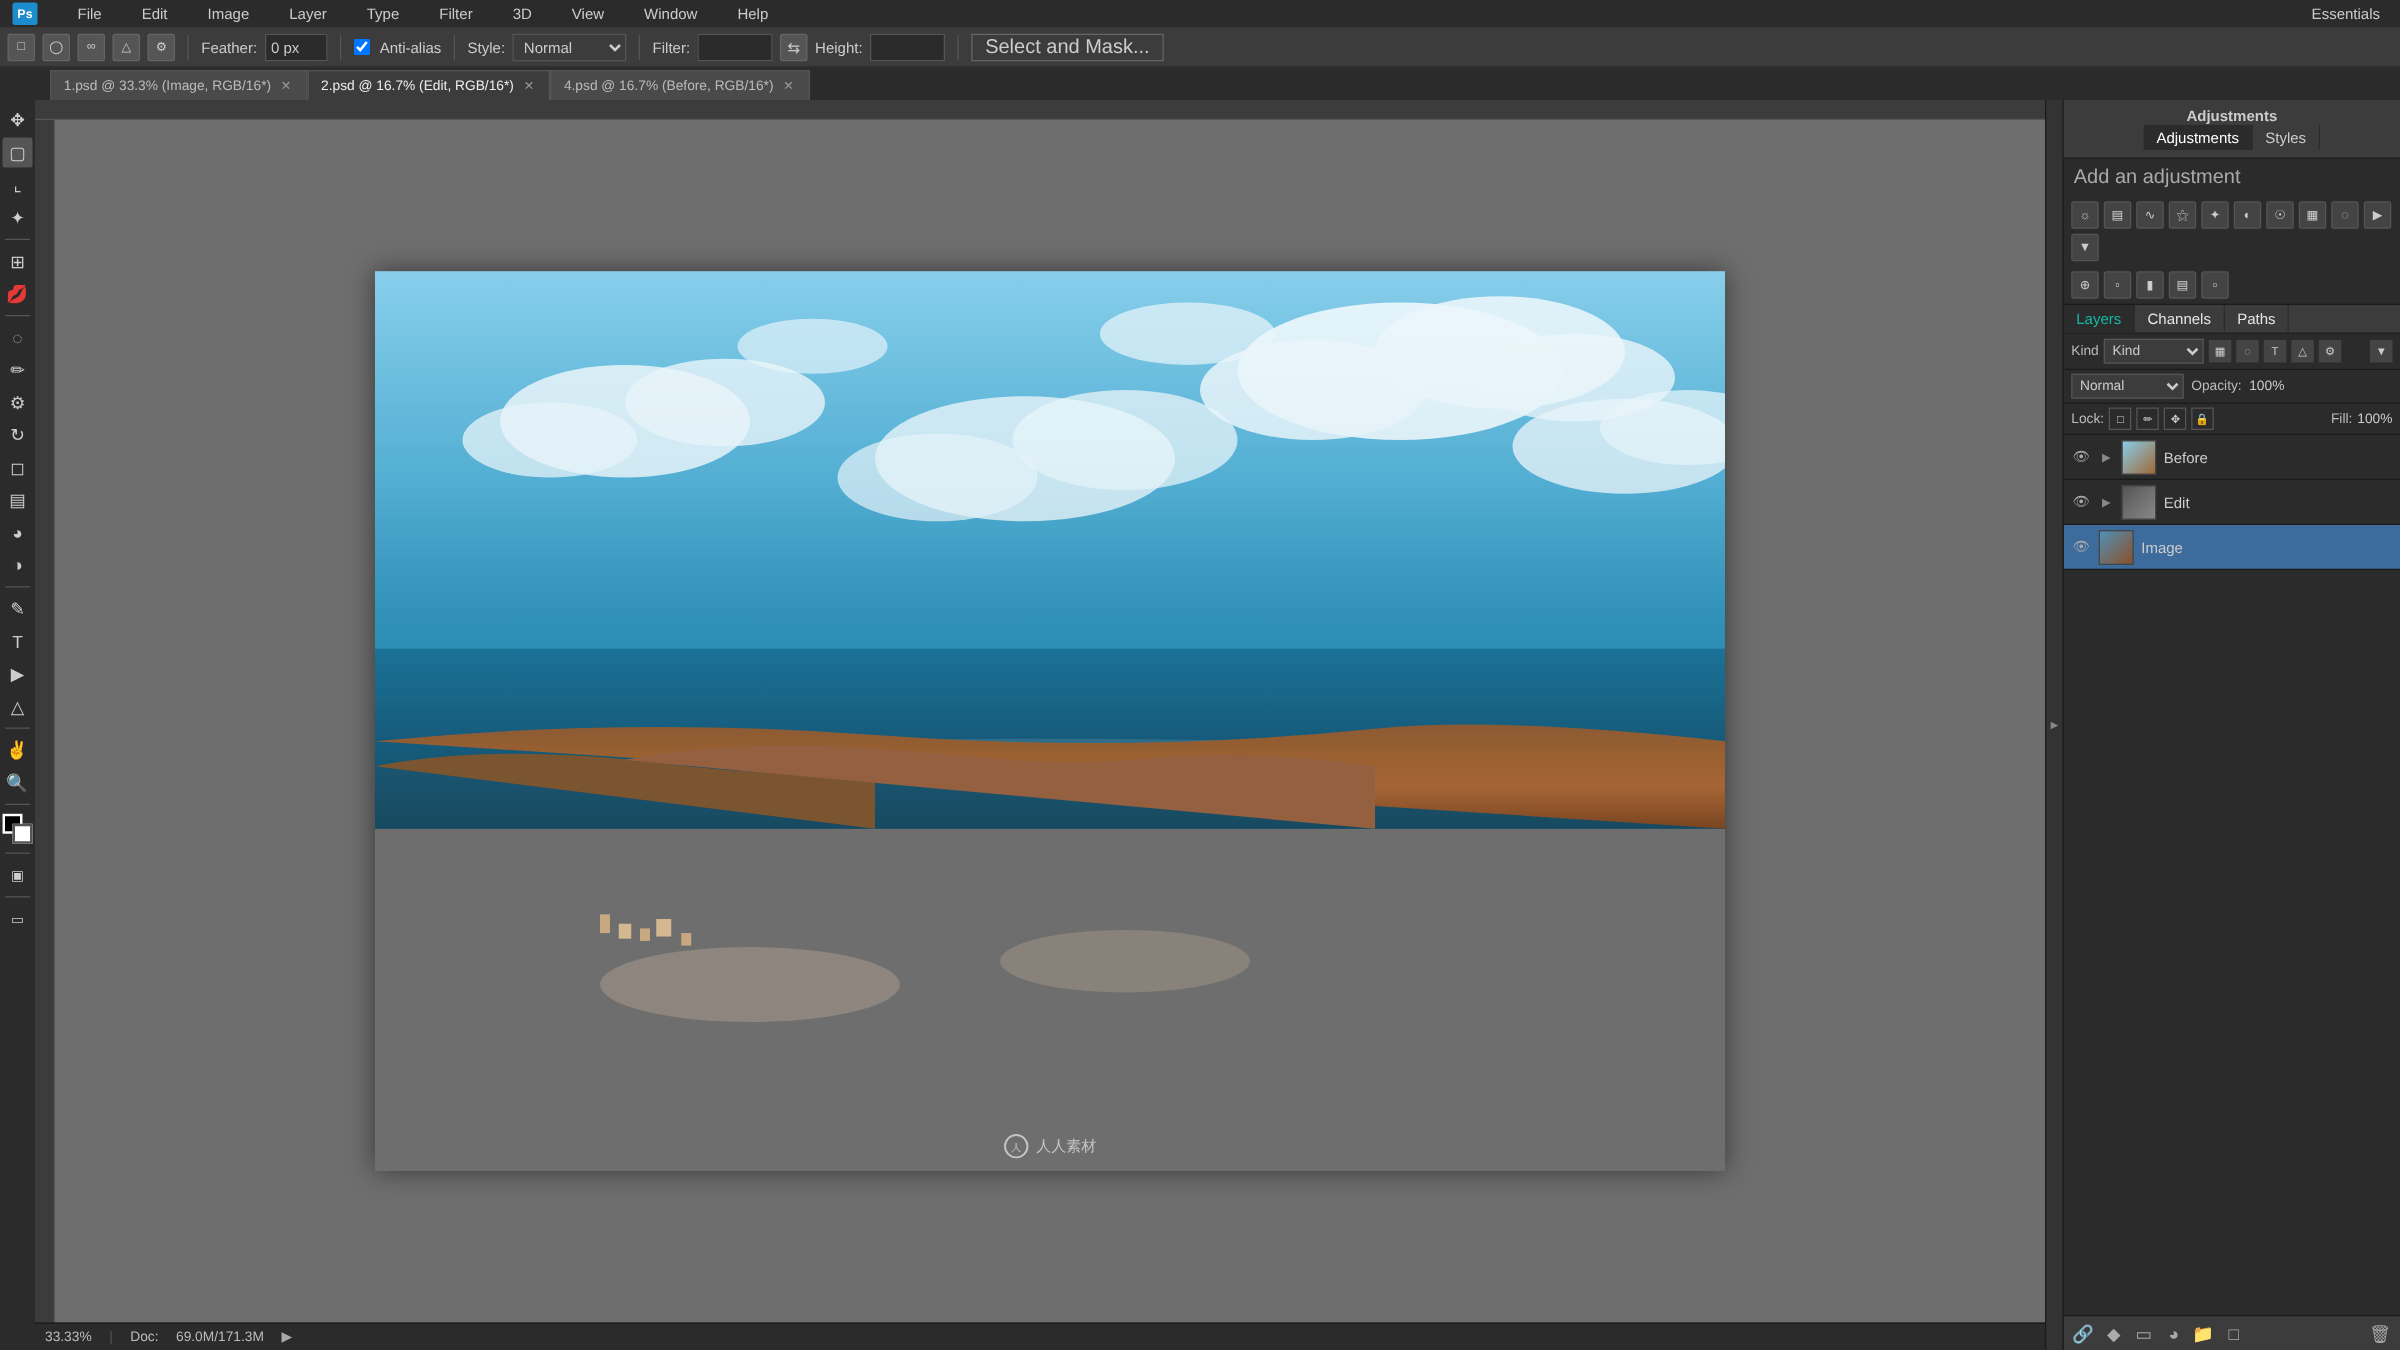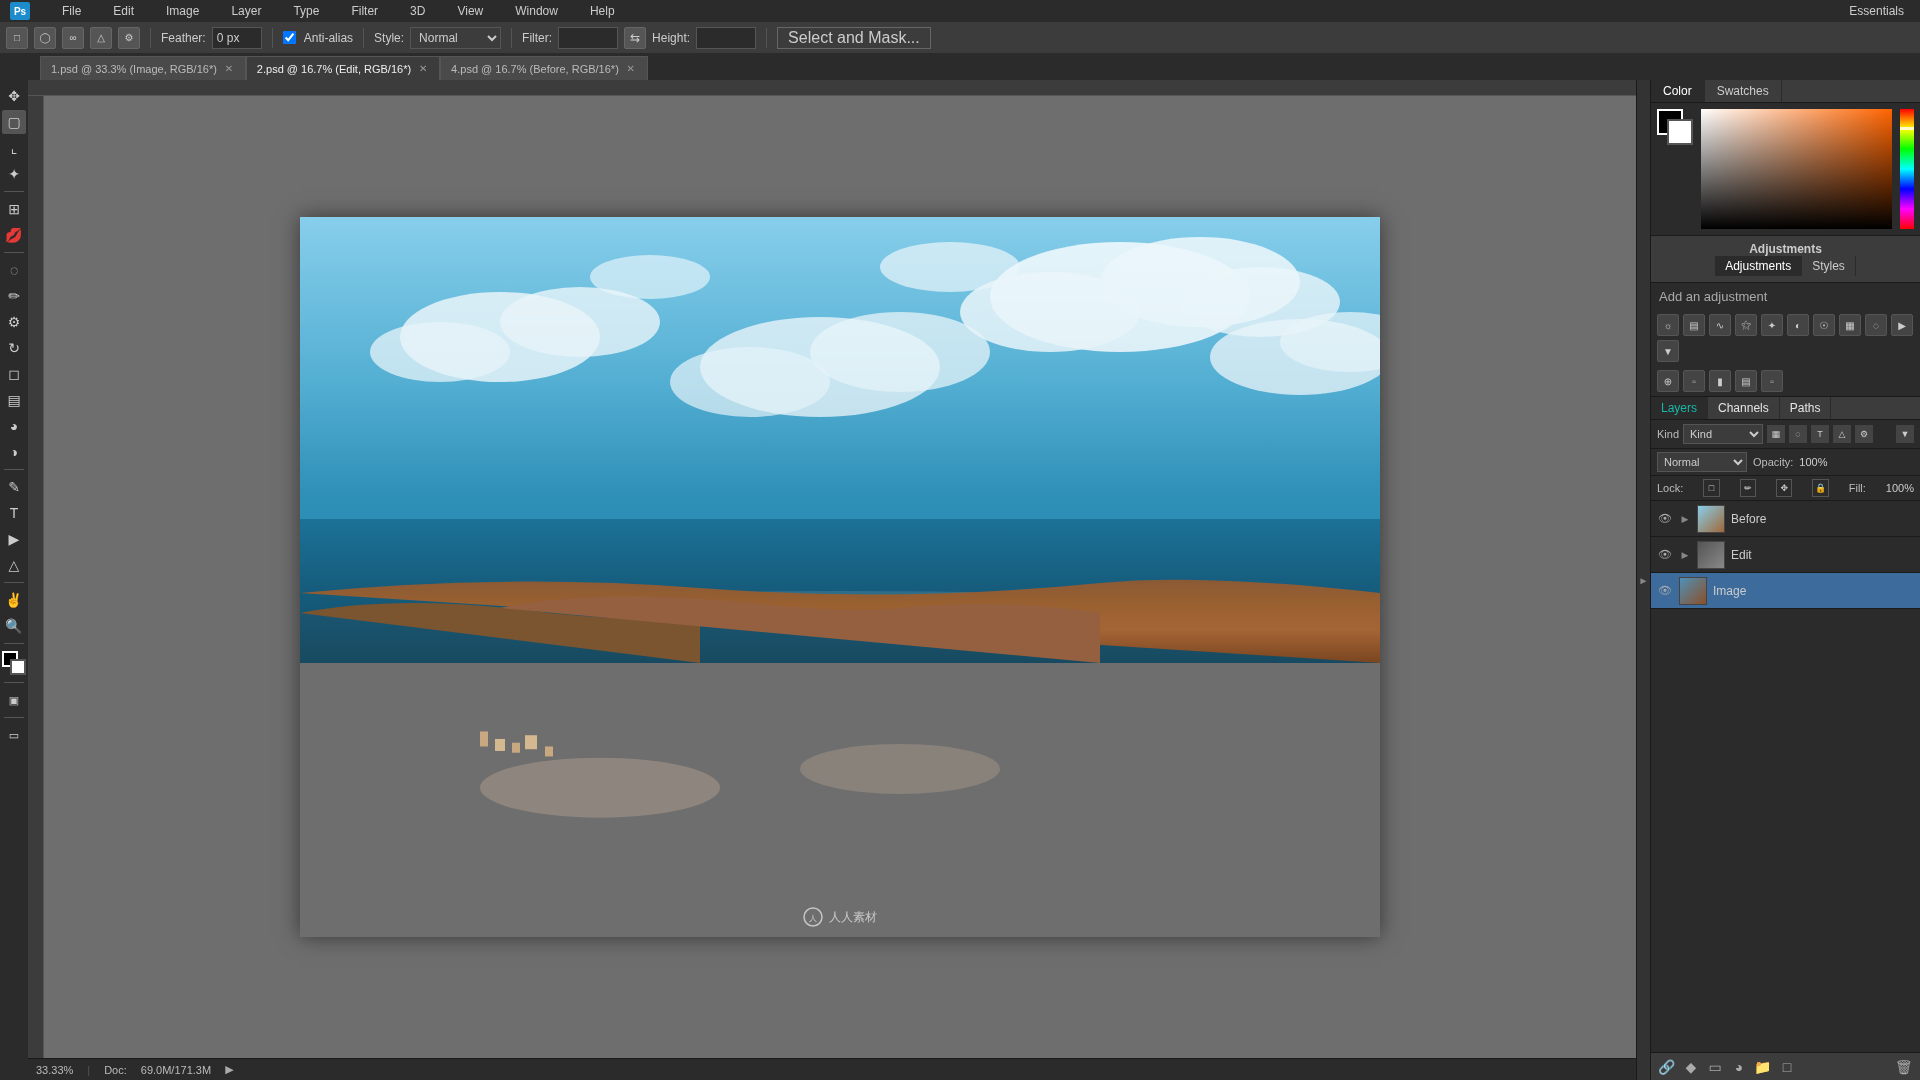--- a/index.html
+++ b/index.html
@@ -348,21 +348,21 @@
       padding: 3px 10px;
       font-size: 12px;
       color: #ccc;
       cursor: pointer;
       border-right: 1px solid #2b2b2b;
     }
     .adj-tab.active { background: #2b2b2b; color: #fff; }
     .adj-add-text {
       padding: 6px 8px;
       color: #aaa;
-      font-size: 13px;
+      font-size: 16px;
     }
     .adj-icons-row {
       display: flex;
       flex-wrap: wrap;
       padding: 4px 6px;
       gap: 4px;
     }
     .adj-icon-btn {
       width: 22px;
       height: 22px;
@@ -455,21 +455,21 @@
     .opacity-value {
       font-size: 11px;
       color: #ccc;
       width: 35px;
     }
 
     .layers-lock-row {
       padding: 3px 6px;
       display: flex;
       align-items: center;
-      gap: 20px;
+      gap: 4px;
       background: #2b2b2b;
       border-bottom: 1px solid #1a1a1a;
       flex-shrink: 0;
     }
     .lock-label {
       font-size: 11px;
       color: #bbb;
     }
     .lock-btn {
       width: 18px;
@@ -837,36 +837,20 @@
       <span>Doc:</span>
       <span>69.0M/171.3M</span>
       <span style="color:#aaa;cursor:pointer;">▶</span>
     </div>
   </div>
 
   <div id="right-collapse">►</div>
 
   <div id="right-panel">
 
-    <div id="color-panel">
-      <div class="panel-tabs">
-        <div class="panel-tab active">Color</div>
-        <div class="panel-tab">Swatches</div>
-      </div>
-      <div class="color-picker-area">
-        <div class="fg-bg-colors">
-          <div class="fg-color"></div>
-          <div class="bg-color"></div>
-        </div>
-        <div class="color-gradient-box"></div>
-        <div class="color-gradient-bar">
-          <div class="hue-slider-indicator"></div>
-        </div>
-      </div>
-    </div>
 
     <div id="adjustments-panel">
       <div class="adj-header">
         <span class="adj-title">Adjustments</span>
         <div class="adj-tabs">
           <div class="adj-tab active">Adjustments</div>
           <div class="adj-tab">Styles</div>
         </div>
       </div>
       <div class="adj-add-text">Add an adjustment</div>

